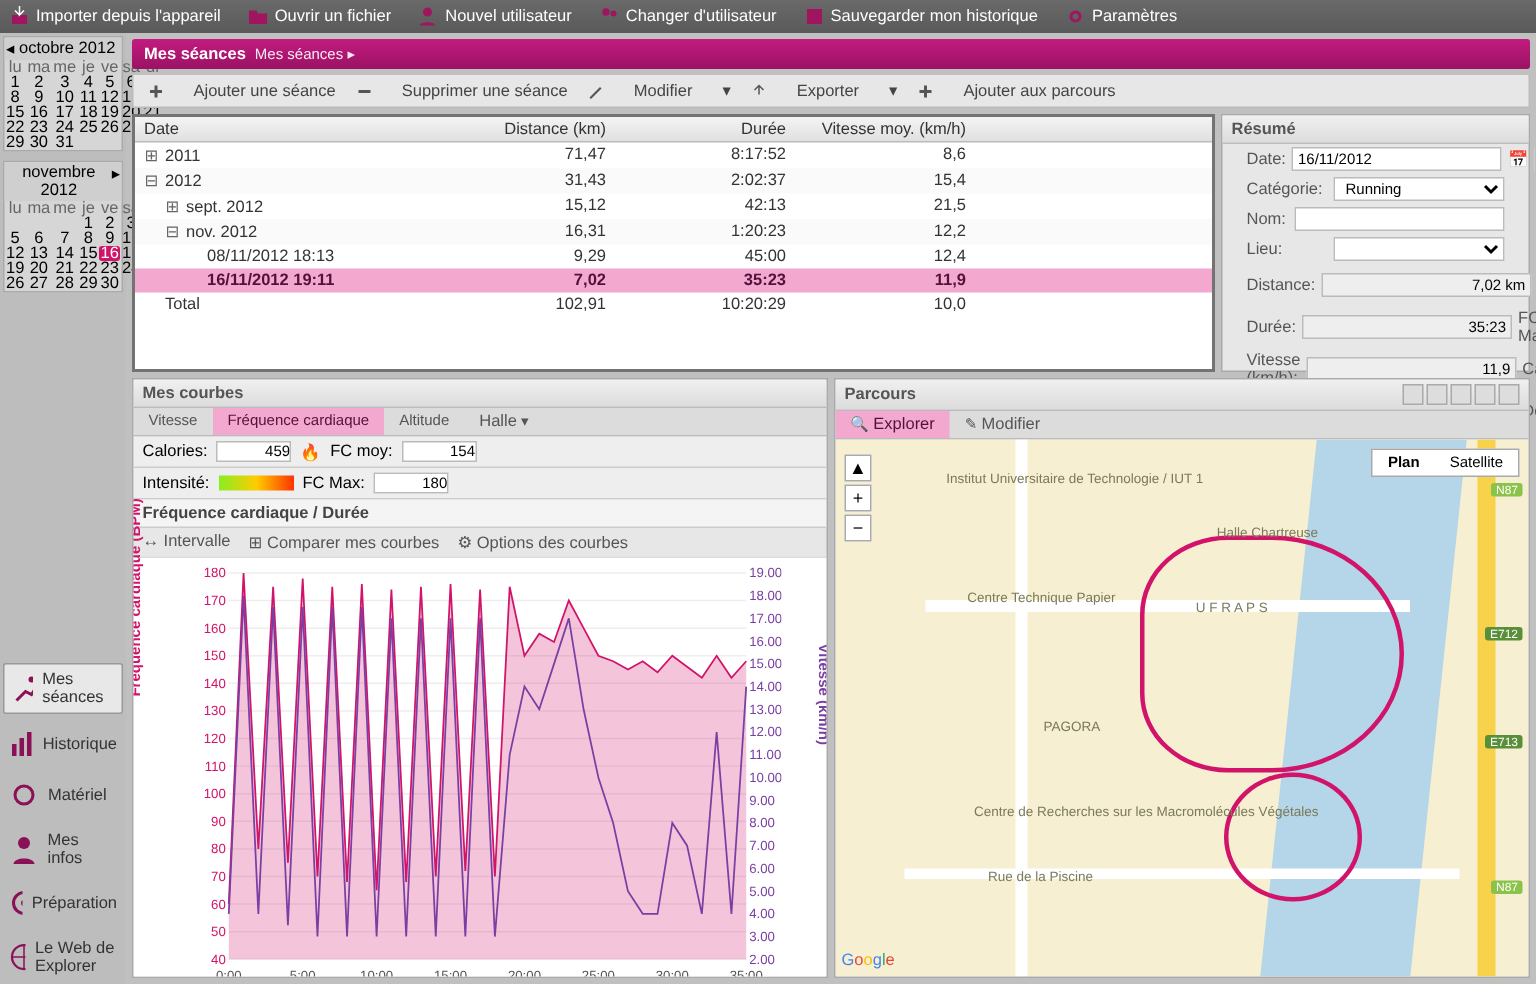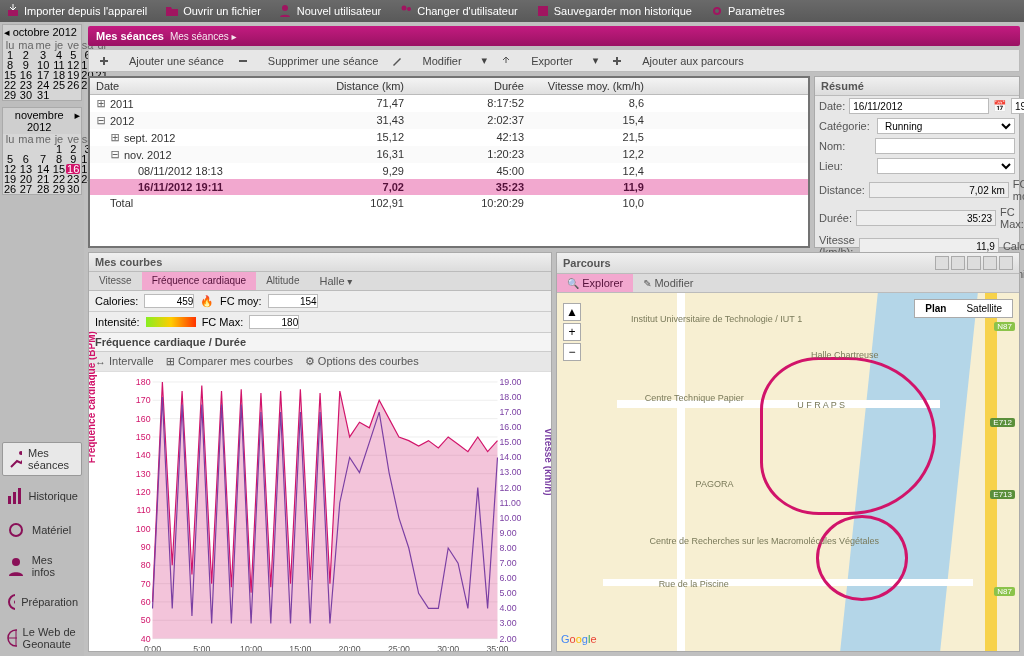--- a/index.html
+++ b/index.html
@@ -34,21 +34,21 @@
   .tc-dur  { flex: 0 0 120px; text-align: right; }
   .tc-spd  { flex: 0 0 120px; text-align: right; }
   .tbody { flex:1; overflow:auto; }
   .trow { display: flex; font-size: 10px; color:#333; }
   .trow.alt { background:#fafafa; }
   .trow.sel { background:#f2a8cf; color:#54103a; font-weight:bold;}
   .trow .tc-date { display:flex; align-items:center; gap:4px;}
   .tree { display:inline-block; width:10px; text-align:center; color:#666;}
   .resume { width: 206px; background: #e7e7e7; border: 1px solid #aaa; display:flex; flex-direction:column;}
   .panelhdr { background: linear-gradient(#f0f0f0,#dcdcdc); border-bottom:1px solid #bbb; padding:3px 6px; font-weight:bold; color:#555;}
-  .resrow { display:flex; align-items:center; padding:2px 4px; gap:4px; font-size:10px;}
+  .resrow { display:flex; align-items:center; padding:2px 16px; gap:4px; font-size:10px;}
   .resrow label { width:54px; color:#555;}
   .resrow input,.resrow select { flex:1; font-size:10px; height:16px; border:1px solid #bbb; background:#fff; padding:0 3px;}
   .resrow .ro { background:#eee; text-align:right;}
   .resrow .lab2 {width:40px; color:#555;}
   .lowrow { flex:1; display:flex; gap:4px; overflow:hidden; }
   .panel { flex:1; background:#e7e7e7; border:1px solid #aaa; display:flex; flex-direction:column; overflow:hidden;}
   .tabs { display:flex; background:#dcdcdc; border-bottom:1px solid #bbb;}
   .tabs .tab { padding:3px 10px; font-size:10px; cursor:pointer; color:#555;}
   .tabs .tab.active { background:#f2a8cf; color:#54103a;}
   .subbar { display:flex; align-items:center; gap:6px; padding:3px 6px; font-size:10px; background:#eee; border-bottom:1px solid #ccc;}
@@ -270,21 +270,21 @@
           <circle cx="10" cy="10" r="7" fill="none" stroke="#8a1058" stroke-width="2"></circle>
           <circle cx="10" cy="10" r="2"></circle>
         </svg>
         <span>Préparation</span>
       </div>
     <div class="navbtn">
         <svg>
           <circle cx="10" cy="10" r="8" fill="none" stroke="#8a1058" stroke-width="1.5"></circle>
           <path d="M2 10h16M10 2v16" stroke="#8a1058" fill="none"></path>
         </svg>
-        <span>Le Web de Geonaute</span>
+        <span>Le Web de Explorer</span>
       </div>
   </div>
 
   <div class="content">
     <div class="titlebar">
       <span>Mes séances</span>
       <span class="sub">Mes séances  ▸</span>
     </div>
     <div class="toolbar">
       <div class="t">

